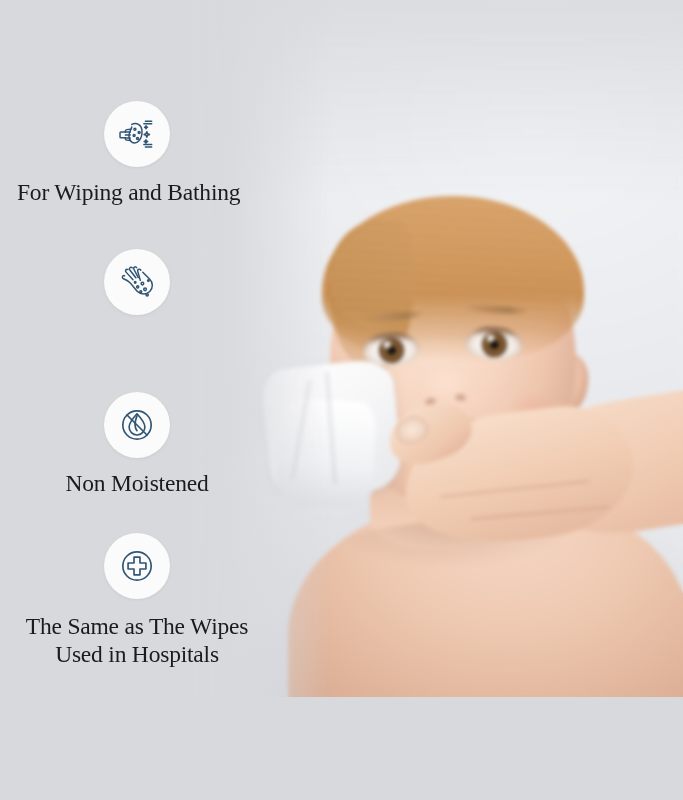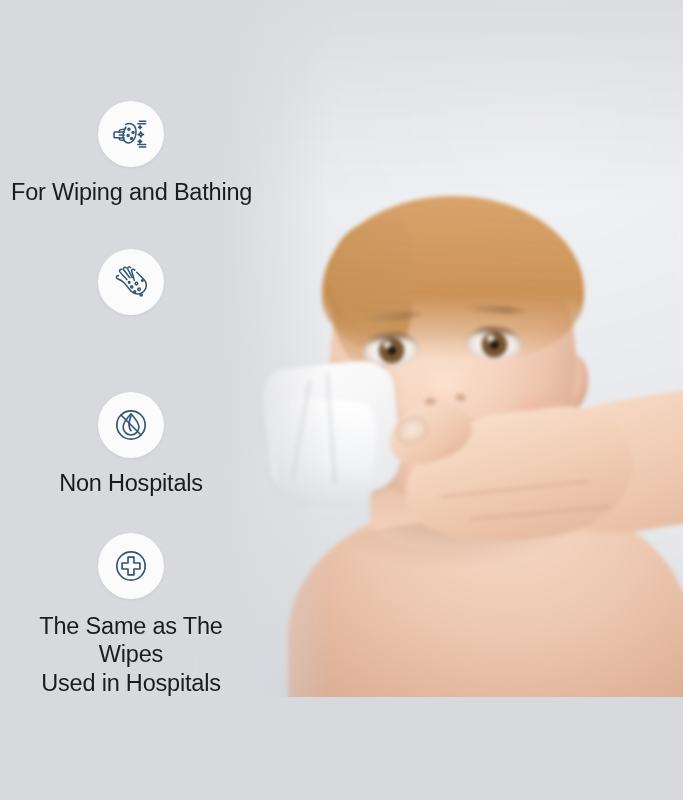--- a/index.html
+++ b/index.html
@@ -316,24 +316,25 @@
   }
   .photo-fade-top {
     position: absolute;
     left: 0; top: 0; right: 0; height: 200px;
     background: linear-gradient(180deg, rgba(216,217,221,.85) 0%, rgba(216,217,221,0) 100%);
   }
 
   
   .features {
     position: absolute;
-    left: 6px;
+    left: 12px;
     top: 0;
     width: 280px;
     height: 100%;
+    font-family: Liberation Serif, serif;
   }
   .feature {
     position: absolute;
     left: 0;
     width: 250px;
     text-align: center;
   }
   .icon-badge {
     width: 66px;
     height: 66px;
@@ -458,21 +459,21 @@
 
     <div class="feature feature-3">
       <div class="icon-badge">
         <svg width="42" height="42" viewBox="0 0 48 48" fill="none" stroke="#2f5573" stroke-width="1.9" stroke-linecap="round" stroke-linejoin="round">
           <circle cx="24" cy="24" r="16.2"></circle>
           <path d="M12.6 12.6 35.4 35.4"></path>
           <path d="M24 11.2s9 9.8 9 15.2a9 9 0 0 1-18 0c0-5.4 9-15.2 9-15.2z"></path>
           <path d="M24 13.4c-1.4 3.8-2.5 7.6-2.2 11.1.2 2.6 1.1 4.6 2.2 6"></path>
         </svg>
       </div>
-      <div class="feature-label">Non Hospitals</div>
+      <div class="feature-label">Non Moistened</div>
     </div>
 
     <div class="feature feature-4">
       <div class="icon-badge">
         <svg width="42" height="42" viewBox="0 0 48 48" fill="none" stroke="#2f5573" stroke-width="1.9" stroke-linecap="round" stroke-linejoin="round">
           <circle cx="24" cy="24" r="16.2"></circle>
           <path d="M20.6 13.8h6.8v6.8h6.8v6.8h-6.8v6.8h-6.8v-6.8h-6.8v-6.8h6.8z"></path>
         </svg>
       </div>
       <div class="feature-label">The Same as The Wipes

